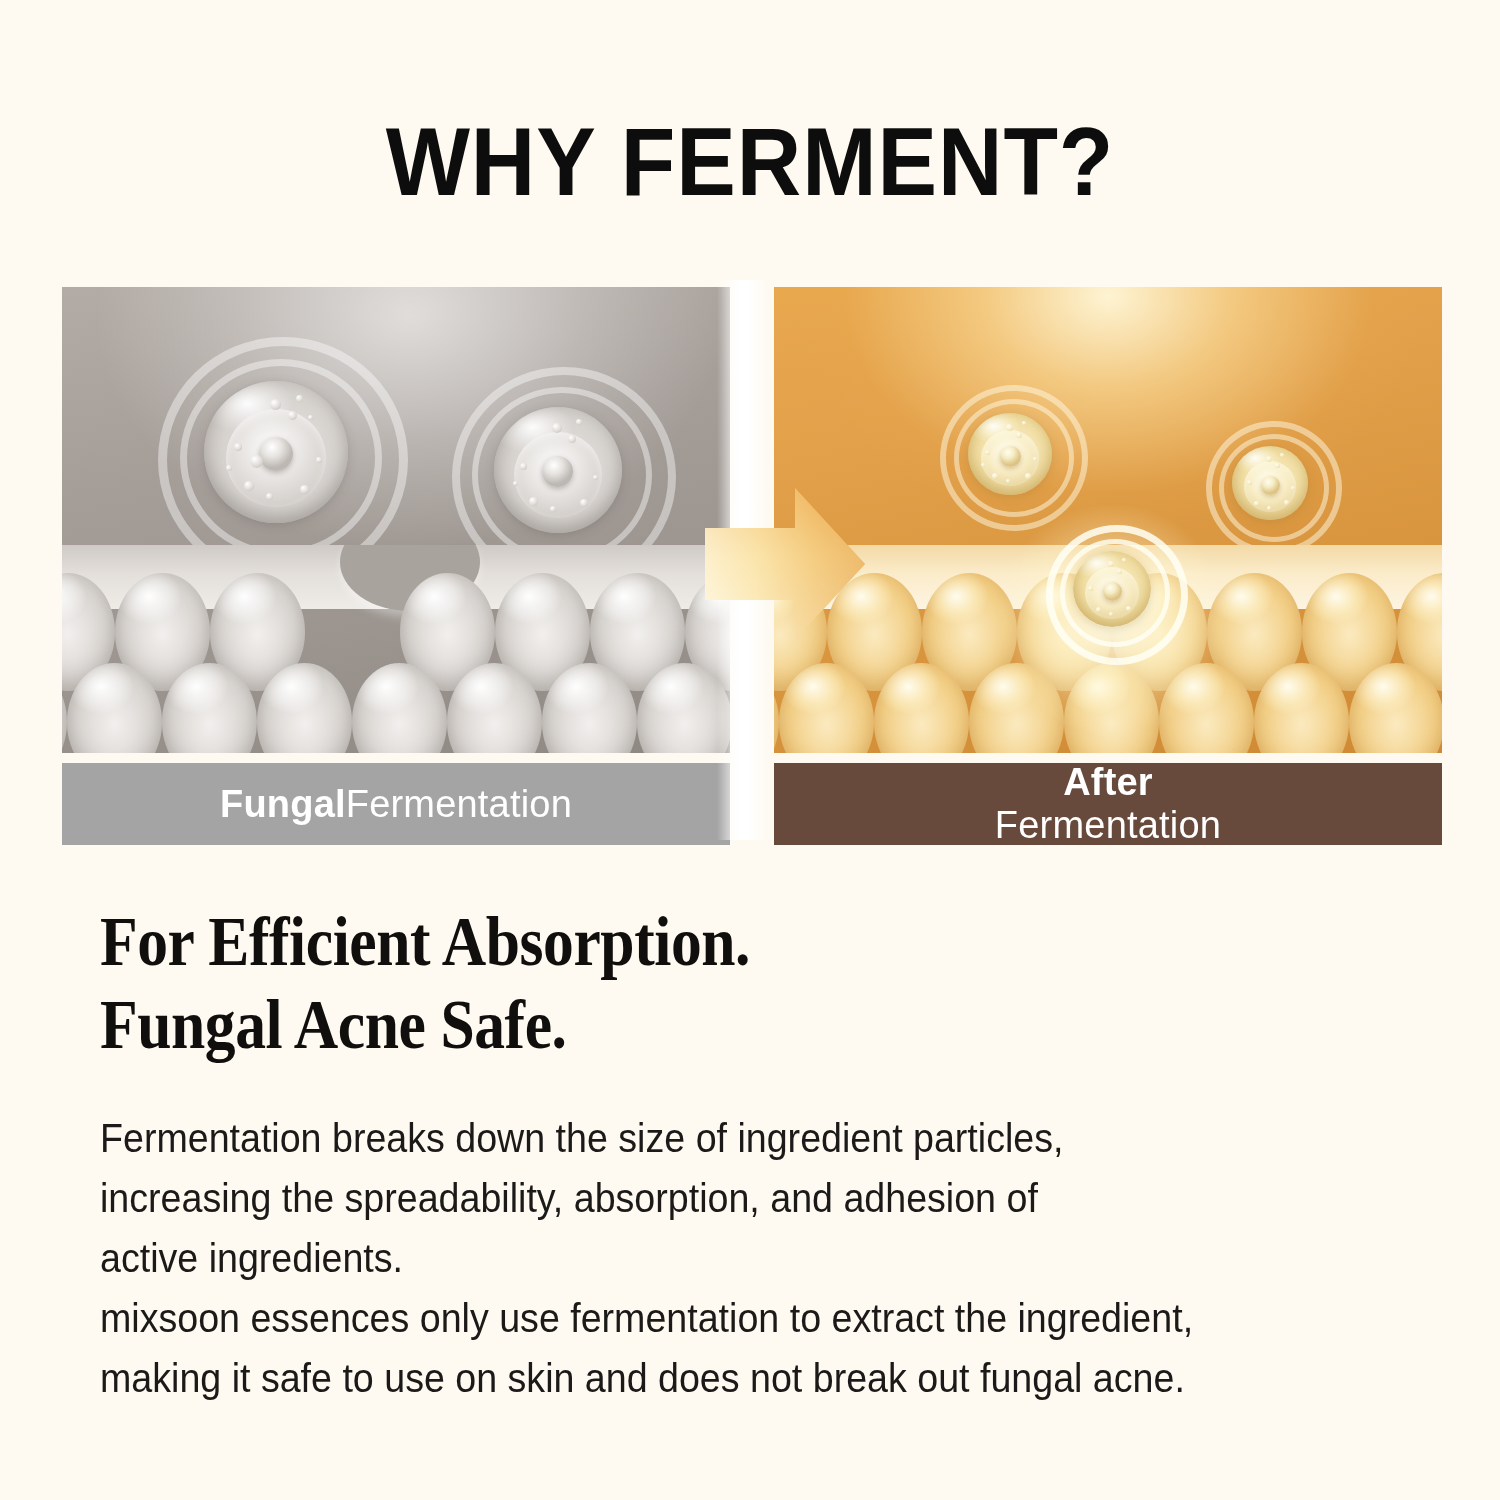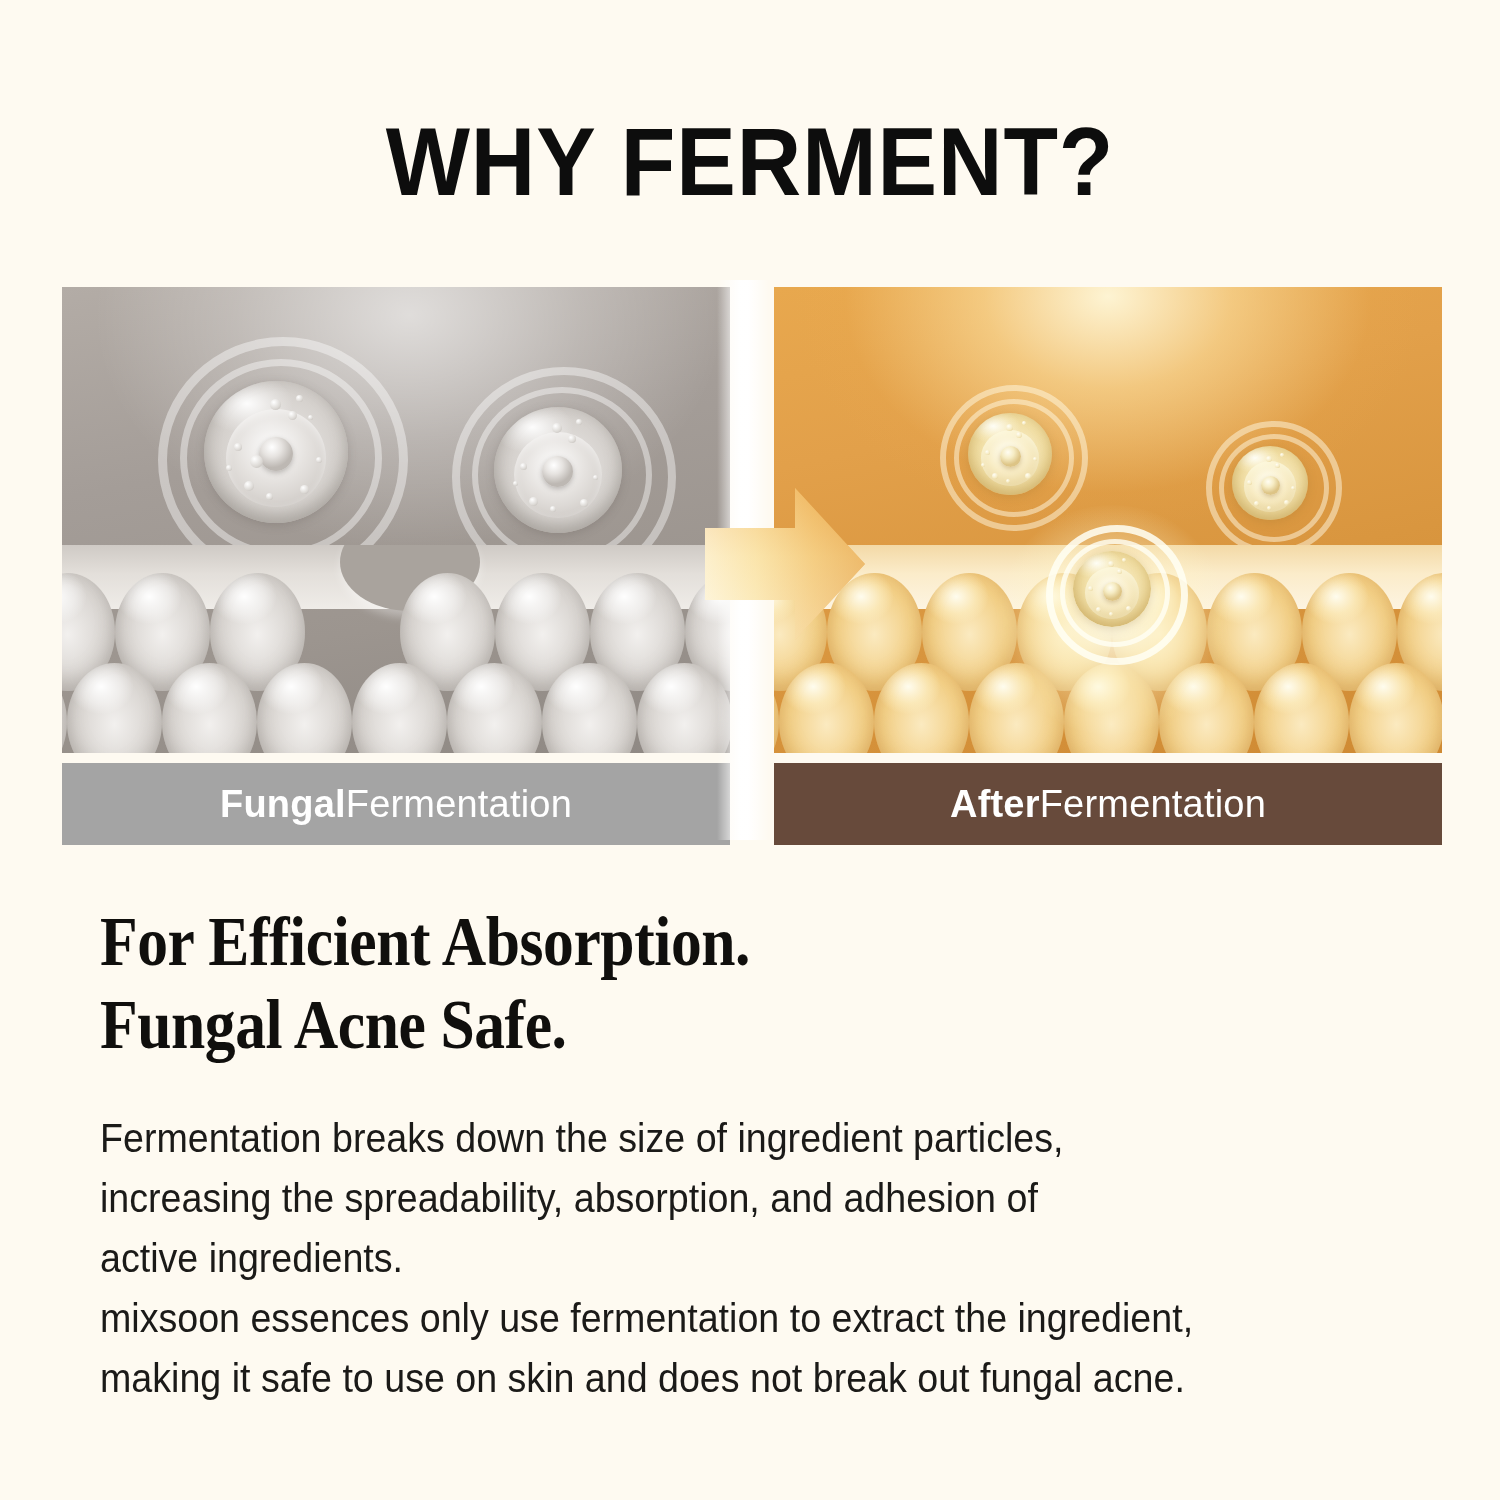--- a/index.html
+++ b/index.html
@@ -236,21 +236,21 @@
     align-items: center;
     justify-content: center;
     color: #ffffff;
     font-size: 38px;
     letter-spacing: 0.2px;
     white-space: nowrap;
   }
   .caption .b { font-weight: 700; }
   .caption .n { font-weight: 400; }
   .caption.gray  { background: #a4a4a4; }
-  .caption.brown { background: #674a3b; }
+  .caption.brown { background: #674a3b; flex-direction: column; }
 
   
   .headline {
     position: absolute;
     left: 100px;
     top: 900px;
     width: 1300px;
     font-family: "Liberation Serif", serif;
     font-weight: 700;
     font-size: 70px;

